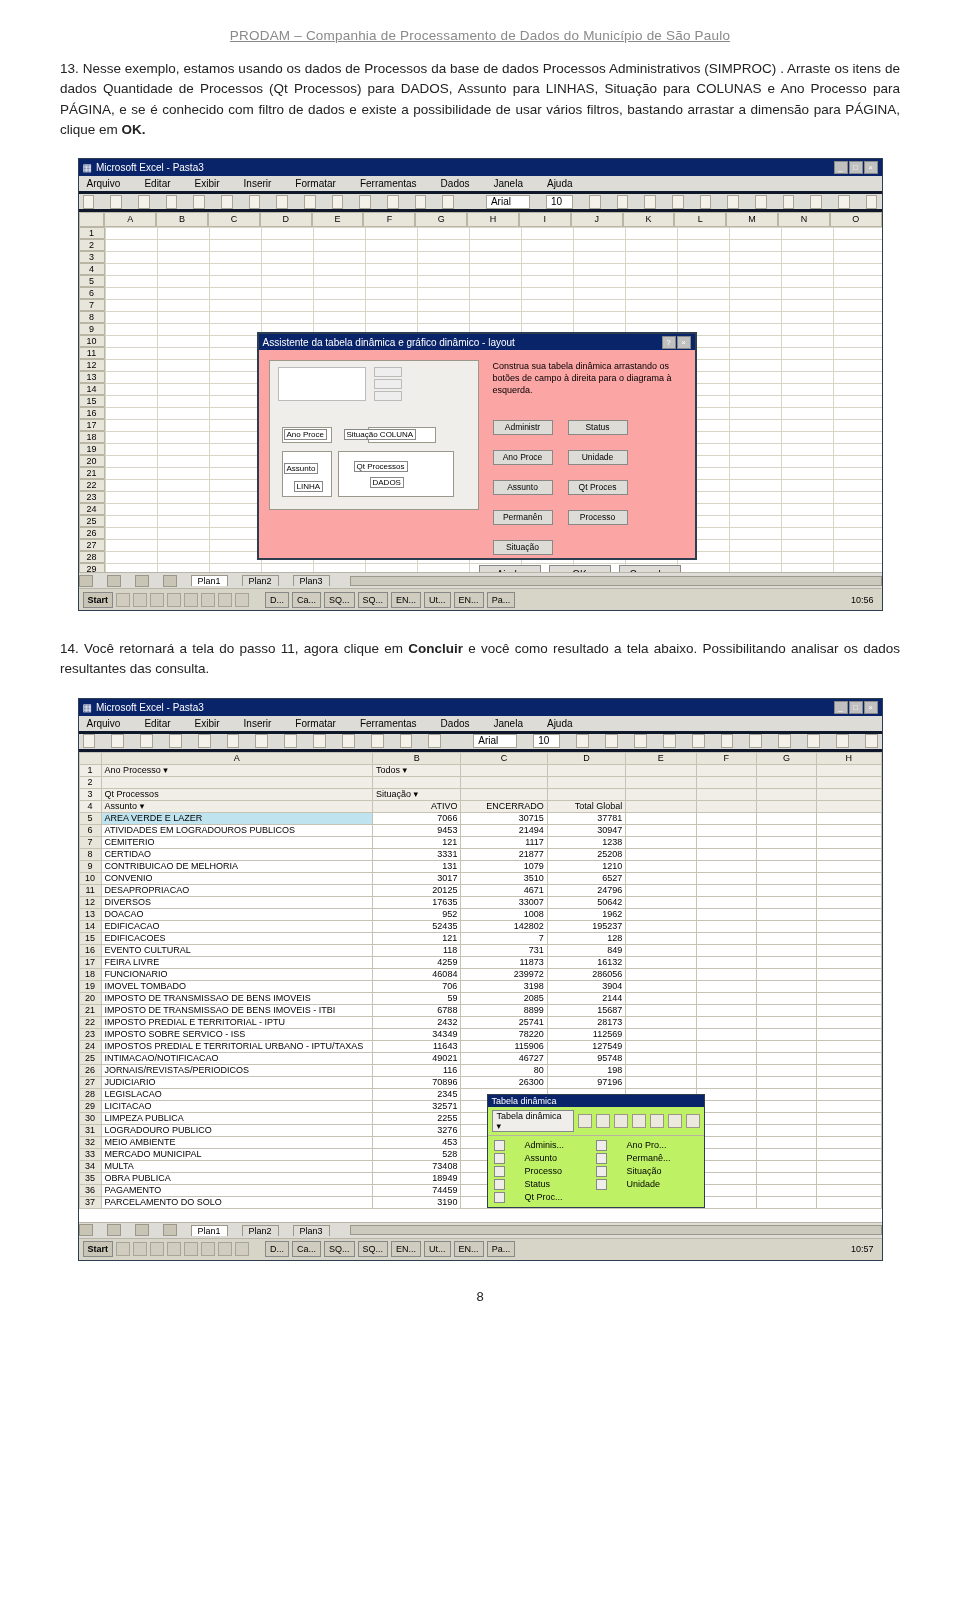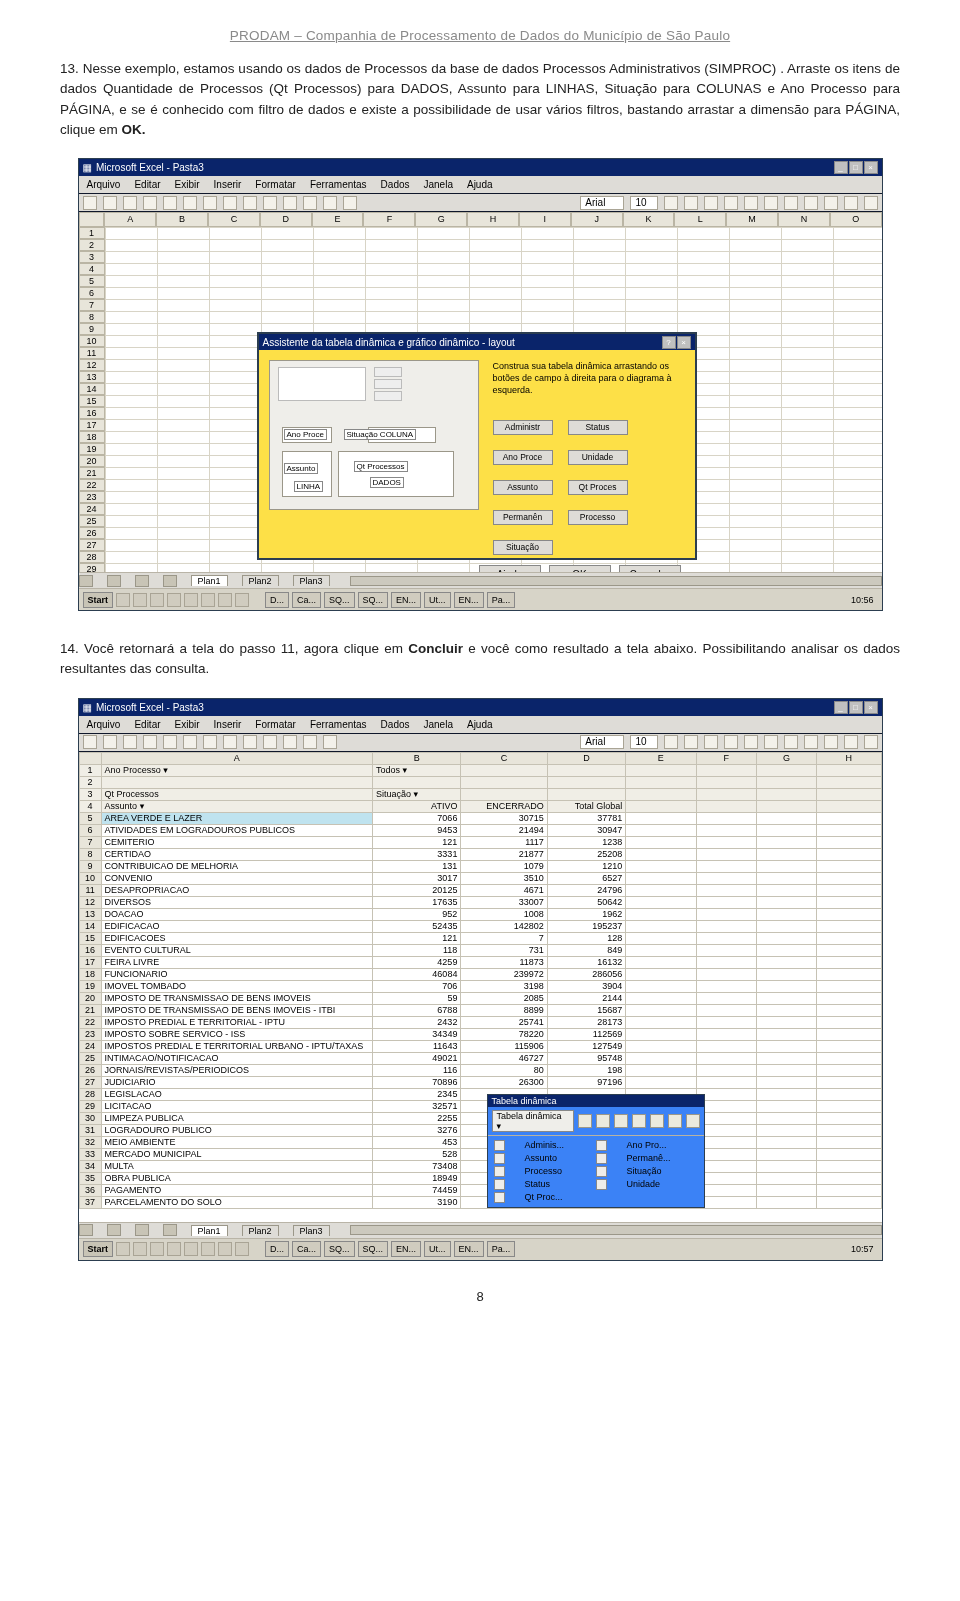--- a/index.html
+++ b/index.html
@@ -50,23 +50,23 @@
     justify-content: space-between;
   }
   .titlebar .left { display: flex; align-items: center; gap: 4px; }
   .titlebar .btns { display: flex; gap: 1px; }
   .wbtn { width: 14px; height: 13px; background: #c0c0c0; border: 1px solid #888; font-size: 8px; text-align: center; line-height: 11px; }
   .menubar, .toolbar1, .toolbar2 {
     display: flex;
     align-items: center;
     background: #dedcd7;
     height: 18px;
-    border-bottom: 1px solid #0f172a;
+    border-bottom: 3px solid #0f172a;
     padding: 0 4px;
-    gap: 6px;
+    gap: 16px;
   }
   .menubar span { padding: 0 4px; }
   .toolbar1 .icon, .toolbar2 .icon {
     width: 14px; height: 14px;
     background: #f3f1ea;
     border: 1px solid #a9a495;
   }
 
   .sheet-area {
     background: #fff;
@@ -85,21 +85,21 @@
       linear-gradient(#d8d4c6 1px, transparent 1px),
       linear-gradient(90deg, #d8d4c6 1px, transparent 1px);
     background-size: 52px 12px;
   }
 
   
   .wizard {
     position:absolute;
     left:178px; top:120px;
     width:440px; height:228px;
-    background:#fde047;
+    background:#fca5a5;
     border:2px solid #2c3e50;
     font-size:10px;
   }
   .wizard .whead {
     background:#0a246a; color:#fff; height:16px;
     display:flex; justify-content:space-between; align-items:center;
     padding:0 4px; font-size:10px;
   }
   .wbody { display:flex; padding:10px; gap:14px; }
   .layout-frame {
@@ -155,21 +155,21 @@
   .pivotgrid .hdr-row td { background:#f0eee6; }
   .pivotgrid td.colA { width:270px; }
   .pivotgrid td.colB { width:88px; text-align:right;}
   .pivotgrid td.colC { width:86px; text-align:right;}
   .pivotgrid td.colD { width:78px; text-align:right;}
   .pivotgrid td.colE { width:70px; }
   .pivotgrid .hl td.colA { background:#bfe3ef; }
 
   .float-palette {
     position:absolute; left:408px; top:342px; width:218px;
-    background:#3b82f6; border:1px solid #2c3e50; font-size:9px;
+    background:#bef264; border:1px solid #2c3e50; font-size:9px;
   }
   .float-palette .ph { background:#0a246a; color:#fff; padding:1px 4px; }
   .float-palette .pbar { display:flex; align-items:center; gap:4px; padding:3px 4px; border-bottom:1px solid #b7b2a2; }
   .float-palette .picon { width:14px; height:14px; border:1px solid #9b9789; background:#eceade; }
   .float-palette .pflds { display:flex; flex-wrap:wrap; gap:2px 6px; padding:4px 6px; }
   .float-palette .pf { display:flex; align-items:center; gap:20px; width:96px; }
   .float-palette .pf .pficon { width:11px; height:11px; border:1px solid #888; background:#efeeea; }
 
   .pagenum { text-align:center; font-size:13px; margin-top:22px; }
 </style>

